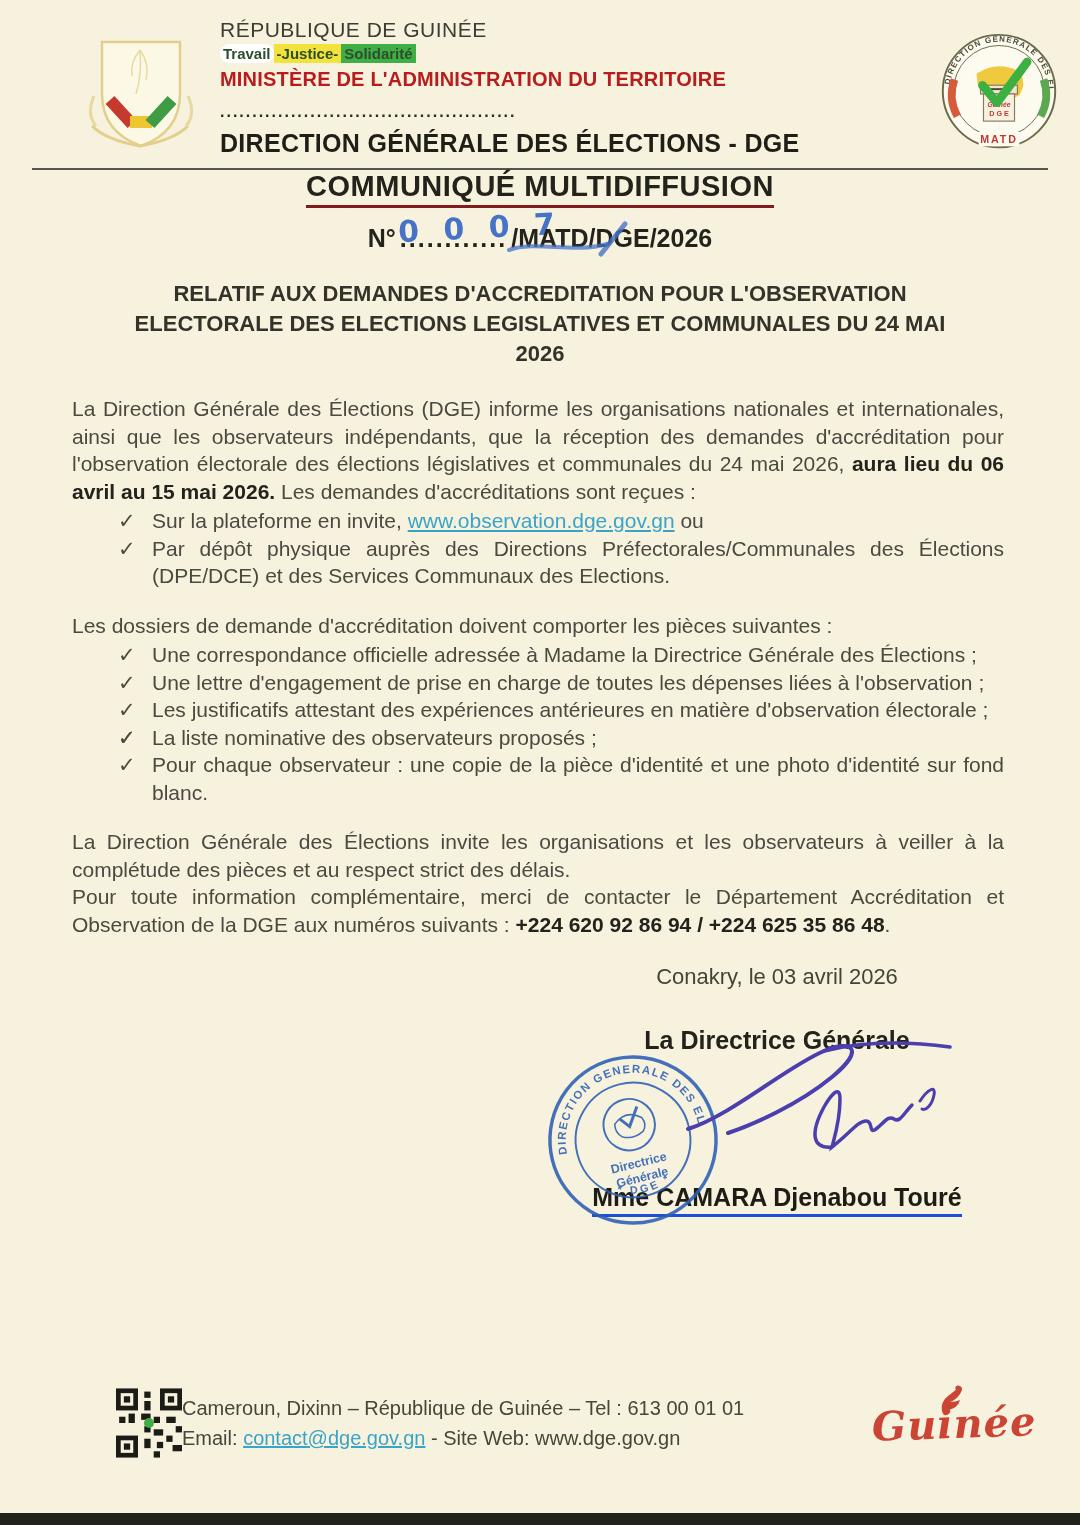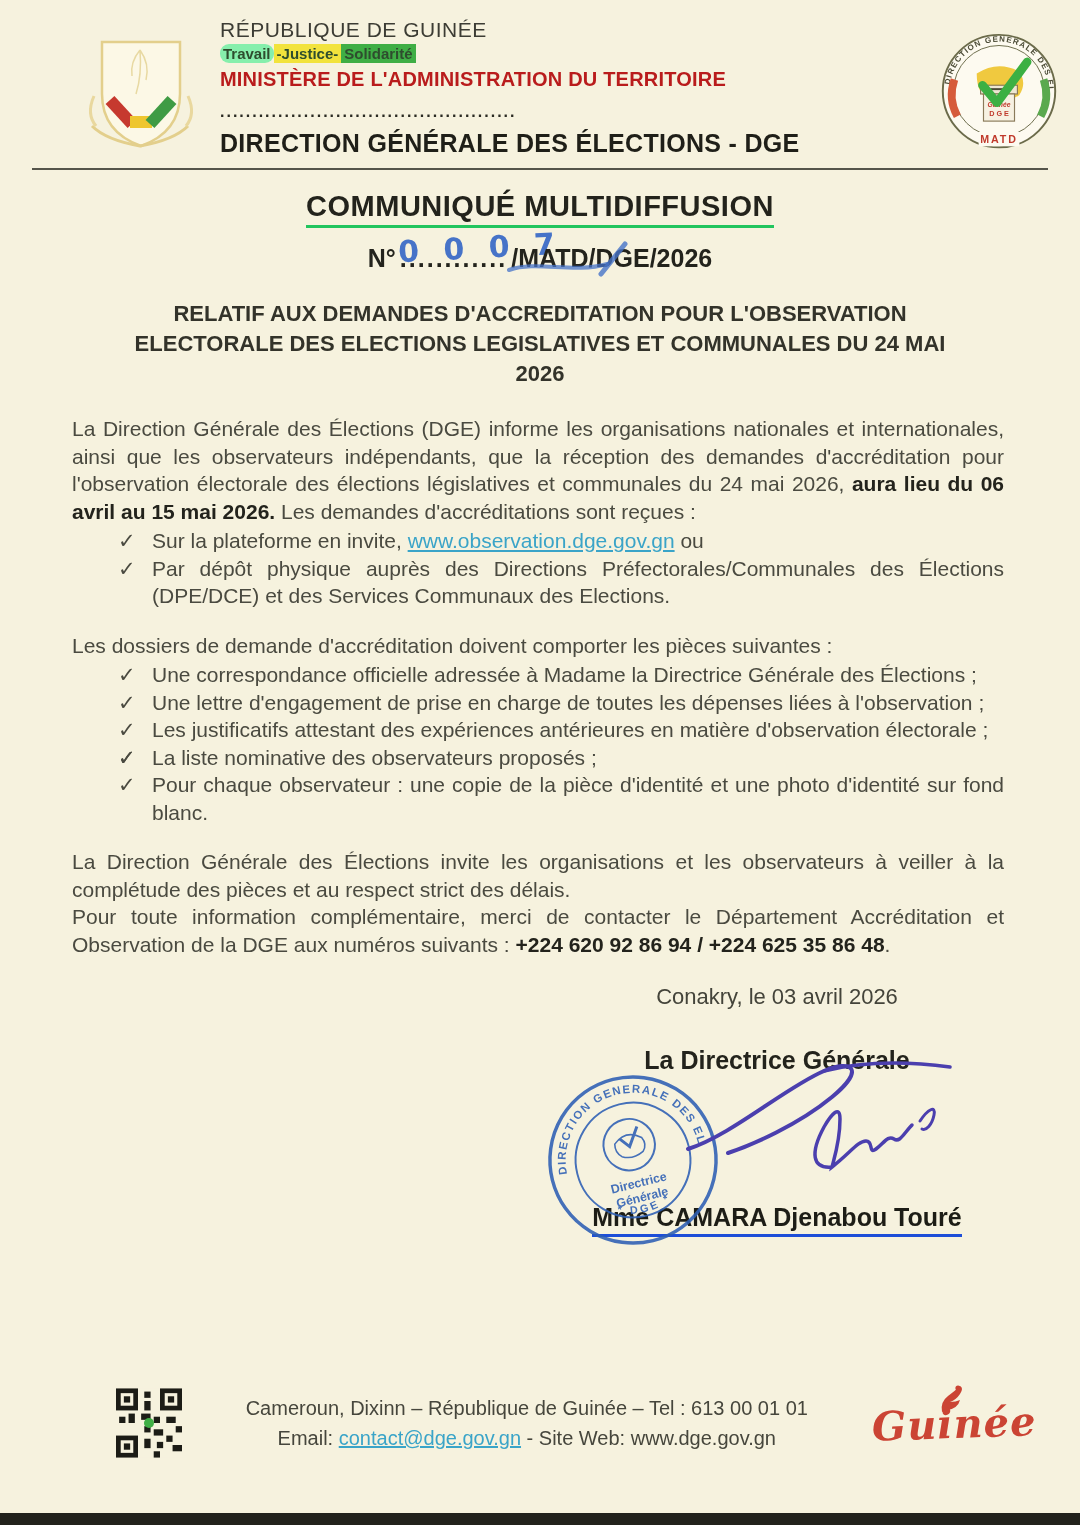--- a/index.html
+++ b/index.html
@@ -12,33 +12,33 @@
     font-family:"Liberation Sans", sans-serif;
     color:#4a4a40;
     overflow:hidden;
   }
   
   .hdr { position:relative; padding-top:18px; }
   .hdr-center { width:640px; margin:0 auto; }
   .republique { font-size:21px; letter-spacing:.5px; color:#3c3c34; font-weight:400; }
   .motto { font-size:15px; margin-top:3px; font-weight:700; color:#2e4d2e; }
   .motto span { padding:1px 3px; }
-  .motto .m-red    { background:#86efac;border-radius:9px; }
+  .motto .m-red    { background:#ffffff;border-radius:9px; }
   .motto .m-yellow { background:#f2e33c; }
   .motto .m-green  { background:#3fae45; }
   .ministere { font-size:20px; font-weight:700; color:#b91c1c; margin-top:6px; letter-spacing:.2px; }
   .dotted { margin-top:12px; font-size:16px; font-weight:700; letter-spacing:2px; color:#2a2a22; }
   .direction { margin-top:8px; font-size:25px; font-weight:700; color:#1f1f18; letter-spacing:.3px; }
   .logo-left  { position:absolute; left:82px;  top:30px; }
   .logo-right { position:absolute; right:18px; top:28px; }
   .rule { border:none; border-top:2px solid #55554a; margin:10px 32px 0 32px; }
   
   .title-block { text-align:center; }
-  .main-title { display:inline-block; margin-top:20px; font-size:29px; font-weight:700;
-                color:#23231c; letter-spacing:.5px; border-bottom:3px solid #22c55e; padding-bottom:2px; }
+  .main-title { display:inline-block; font-size:29px; font-weight:700;
+                color:#23231c; letter-spacing:.5px; border-bottom:3px solid #7f1d1d; padding-bottom:2px; }
   .num-line { margin-top:16px; font-size:25px; font-weight:700; color:#23231c; }
   .num-dots-wrap { position:relative; display:inline-block; padding:0 4px; }
   .num-dots { letter-spacing:2px; }
   .handwritten { position:absolute; left:2px; top:-14px; color:#4673c8; font-size:30px;
                  font-weight:600; letter-spacing:7px; transform:rotate(-3deg);
                  font-family:"DejaVu Sans", sans-serif; white-space:nowrap; }
   .num-suffix-wrap { position:relative; display:inline-block; }
   .num-flourish { position:absolute; left:-8px; top:-4px; pointer-events:none; }
   .subject { margin:26px auto 0 auto; max-width:850px; font-size:22px; font-weight:700;
              color:#33332a; line-height:30px; }
@@ -56,21 +56,21 @@
   .date-line { font-size:22px; color:#44443a; }
   .role { margin-top:36px; font-size:25px; font-weight:700; color:#23231c; }
   .stamp-zone { position:relative; height:128px; }
   .stamp { position:absolute; left:-18px; top:-4px; transform:rotate(-14deg); opacity:.88; }
   .autograph { position:absolute; left:120px; top:-18px; }
   .sig-name { display:inline-block; font-size:25px; font-weight:700; color:#1d1d16;
               border-bottom:3px solid #1d4ed8; padding-bottom:2px; white-space:nowrap; }
   
   .footer { position:absolute; left:0; top:1388px; width:100%; display:flex; align-items:center; }
   .qr { margin-left:116px; flex:0 0 auto; }
-  .footer-text { flex:1 1 auto; text-align:center; font-size:20px; line-height:30px; color:#46463c; }
+  .footer-text { flex:1 1 auto; font-size:20px; line-height:30px; color:#46463c; }
   .guinee-logo { flex:0 0 auto; margin-right:44px; position:relative; }
   .guinee-word { font-family:"DejaVu Serif", serif; font-style:italic; font-weight:700;
                  font-size:40px; color:#cb4434; letter-spacing:1px; display:inline-block;
                  transform:rotate(-2deg); }
   .guinee-bird { position:absolute; left:58px; top:-16px; }
   .bottom-bar { position:absolute; left:0; bottom:0; width:100%; height:12px; background:#22221c; }
 </style>
 </head>
 <body>
 

